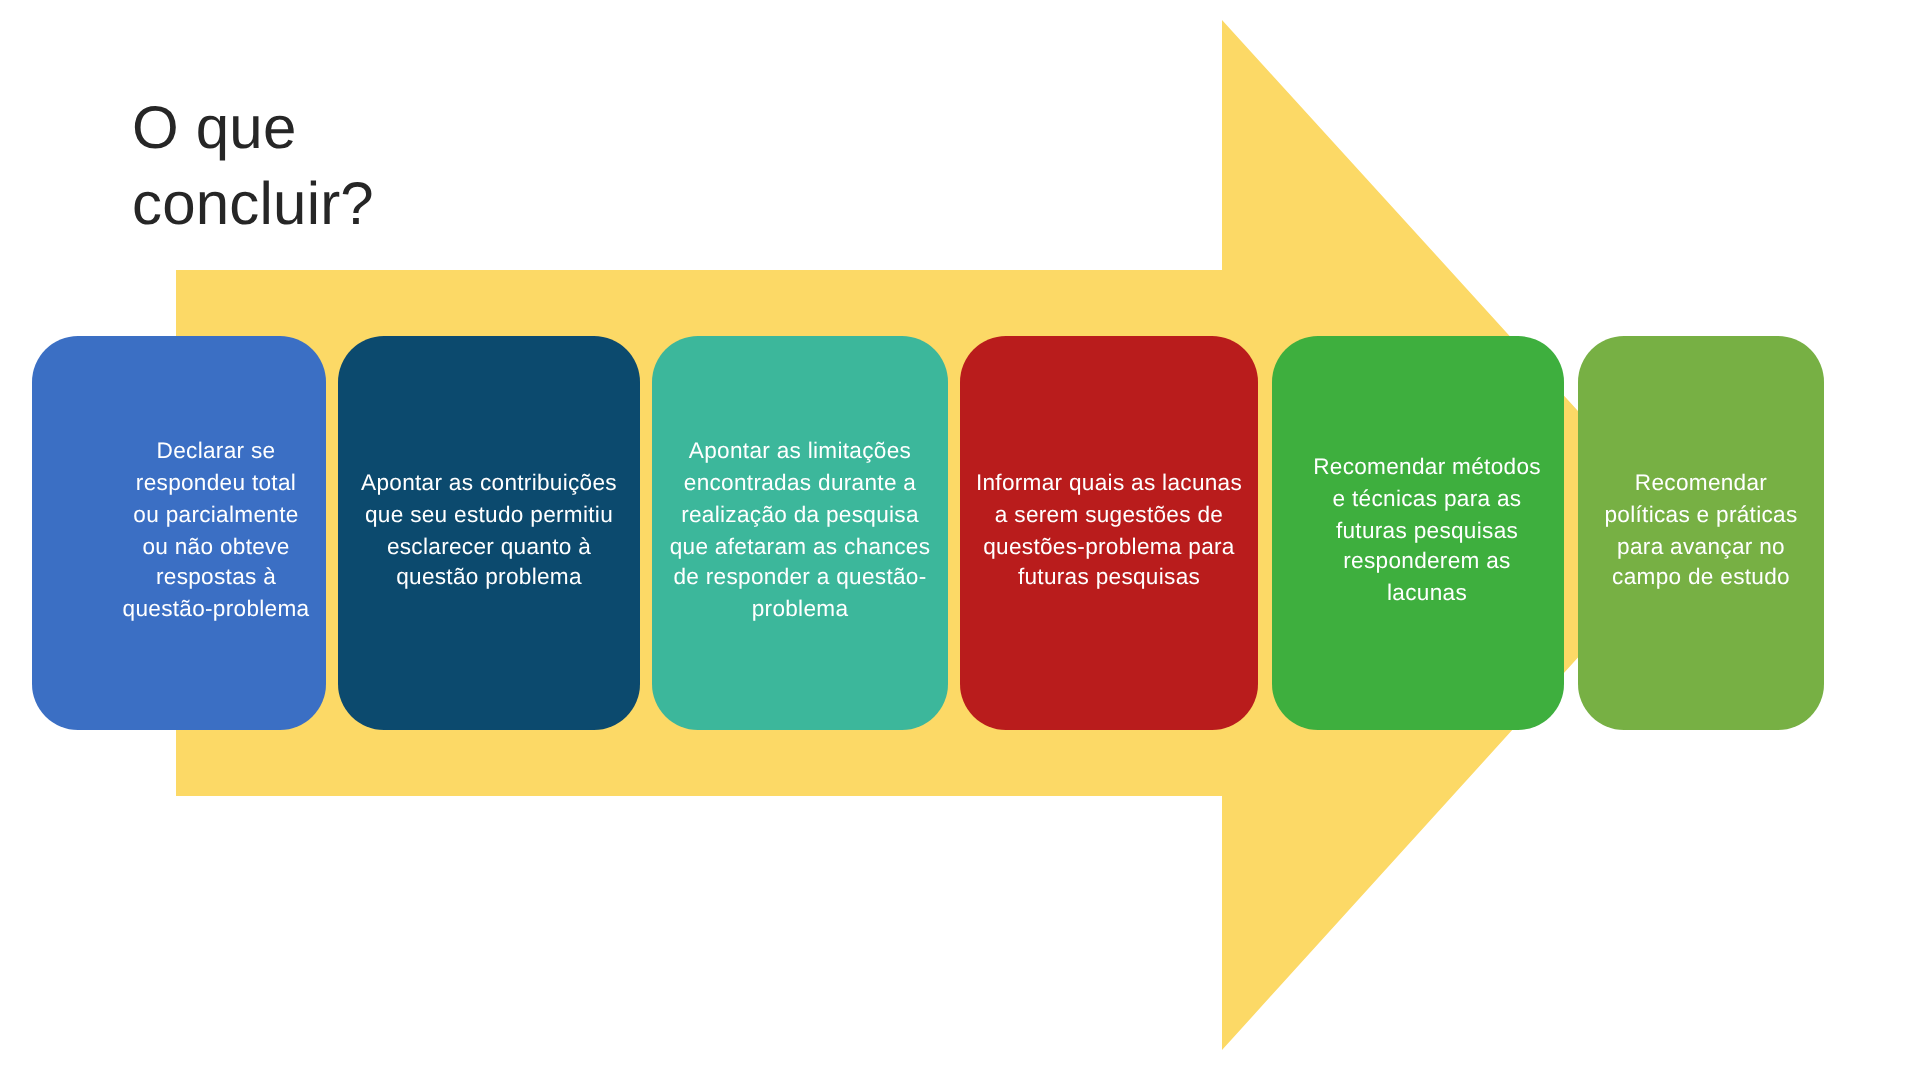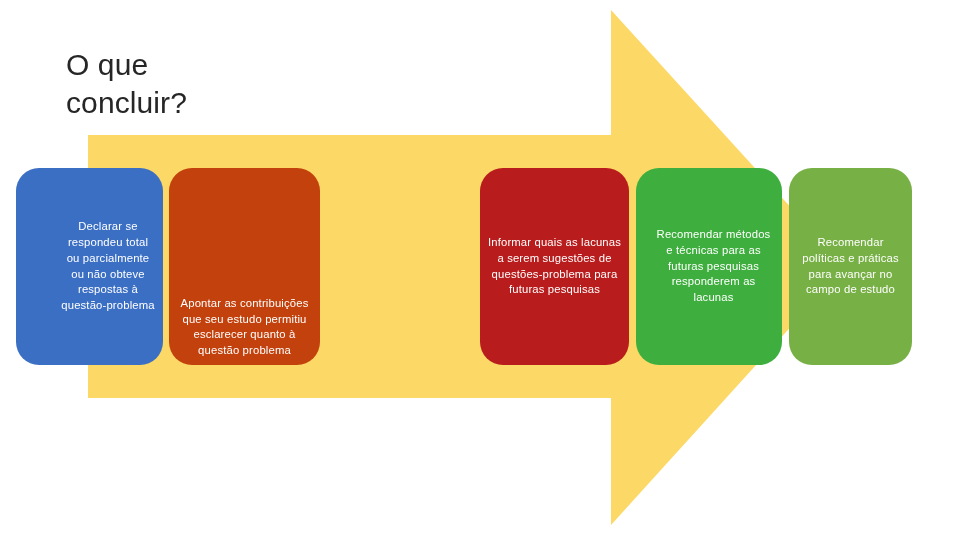--- a/index.html
+++ b/index.html
@@ -75,24 +75,27 @@
 
   <div id="title" style="color: rgb(38, 38, 38);">O que
 concluir?</div>
 
   <div id="boxes">
 
     <div class="step-box" style="left: 16px; width: 147px; background: rgb(59, 111, 196); padding-left: 44px;">
       <span class="step-label">Declarar se respondeu total ou parcialmente ou não obteve respostas à questão-problema</span>
     </div>
 
-    <div class="step-box" style="left: 169px; width: 151px; background: #c2410c; align-items: flex-end;">
+    <div class="step-box" style="left: 169px; width: 151px; background: #0c4a6e;">
       <span class="step-label">Apontar as contribuições que seu estudo permitiu esclarecer quanto à questão problema</span>
     </div>
 
+    <div class="step-box" style="left: 326px; width: 148px; background: rgb(60, 183, 155);">
+      <span class="step-label">Apontar as limitações encontradas durante a realização da pesquisa que afetaram as chances de responder a questão-problema</span>
+    </div>
 
     <div class="step-box" style="left: 480px; width: 149px; background: #b91c1c;">
       <span class="step-label">Informar quais as lacunas a serem sugestões de questões-problema para futuras pesquisas</span>
     </div>
 
     <div class="step-box" style="left: 636px; width: 146px; background: rgb(62, 175, 62); padding-left: 16px;">
       <span class="step-label">Recomendar métodos e técnicas para as futuras pesquisas responderem as lacunas</span>
     </div>
 
     <div class="step-box" style="left: 789px; width: 123px; background: rgb(119, 176, 68);">

